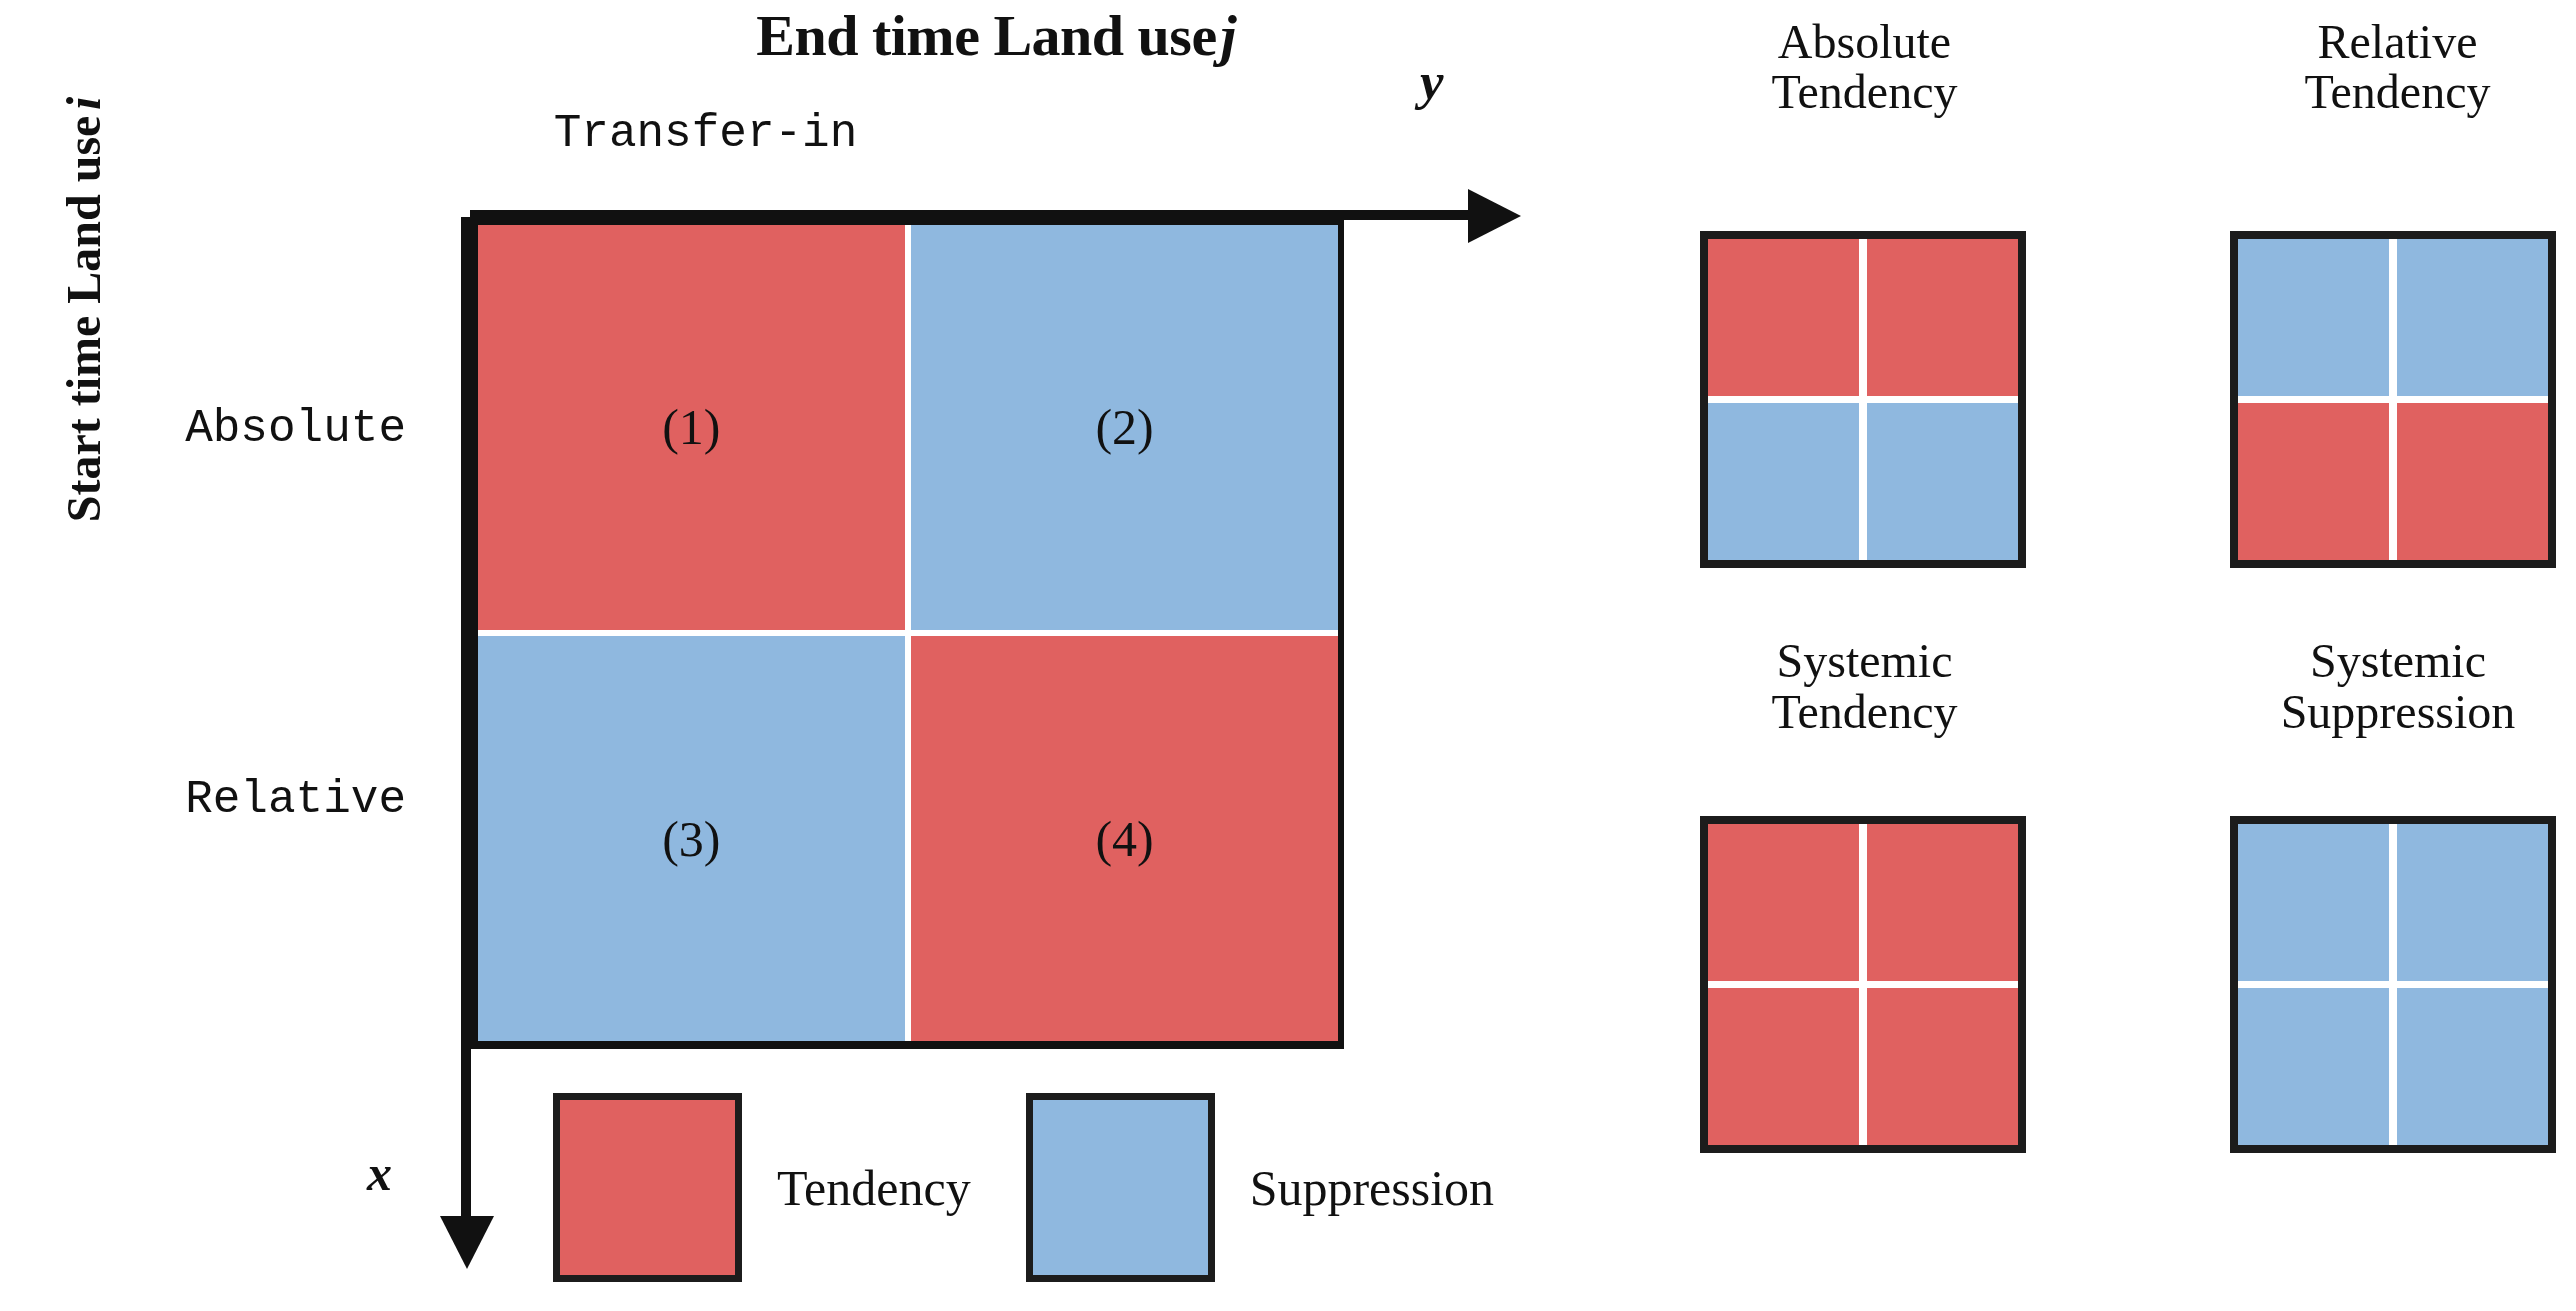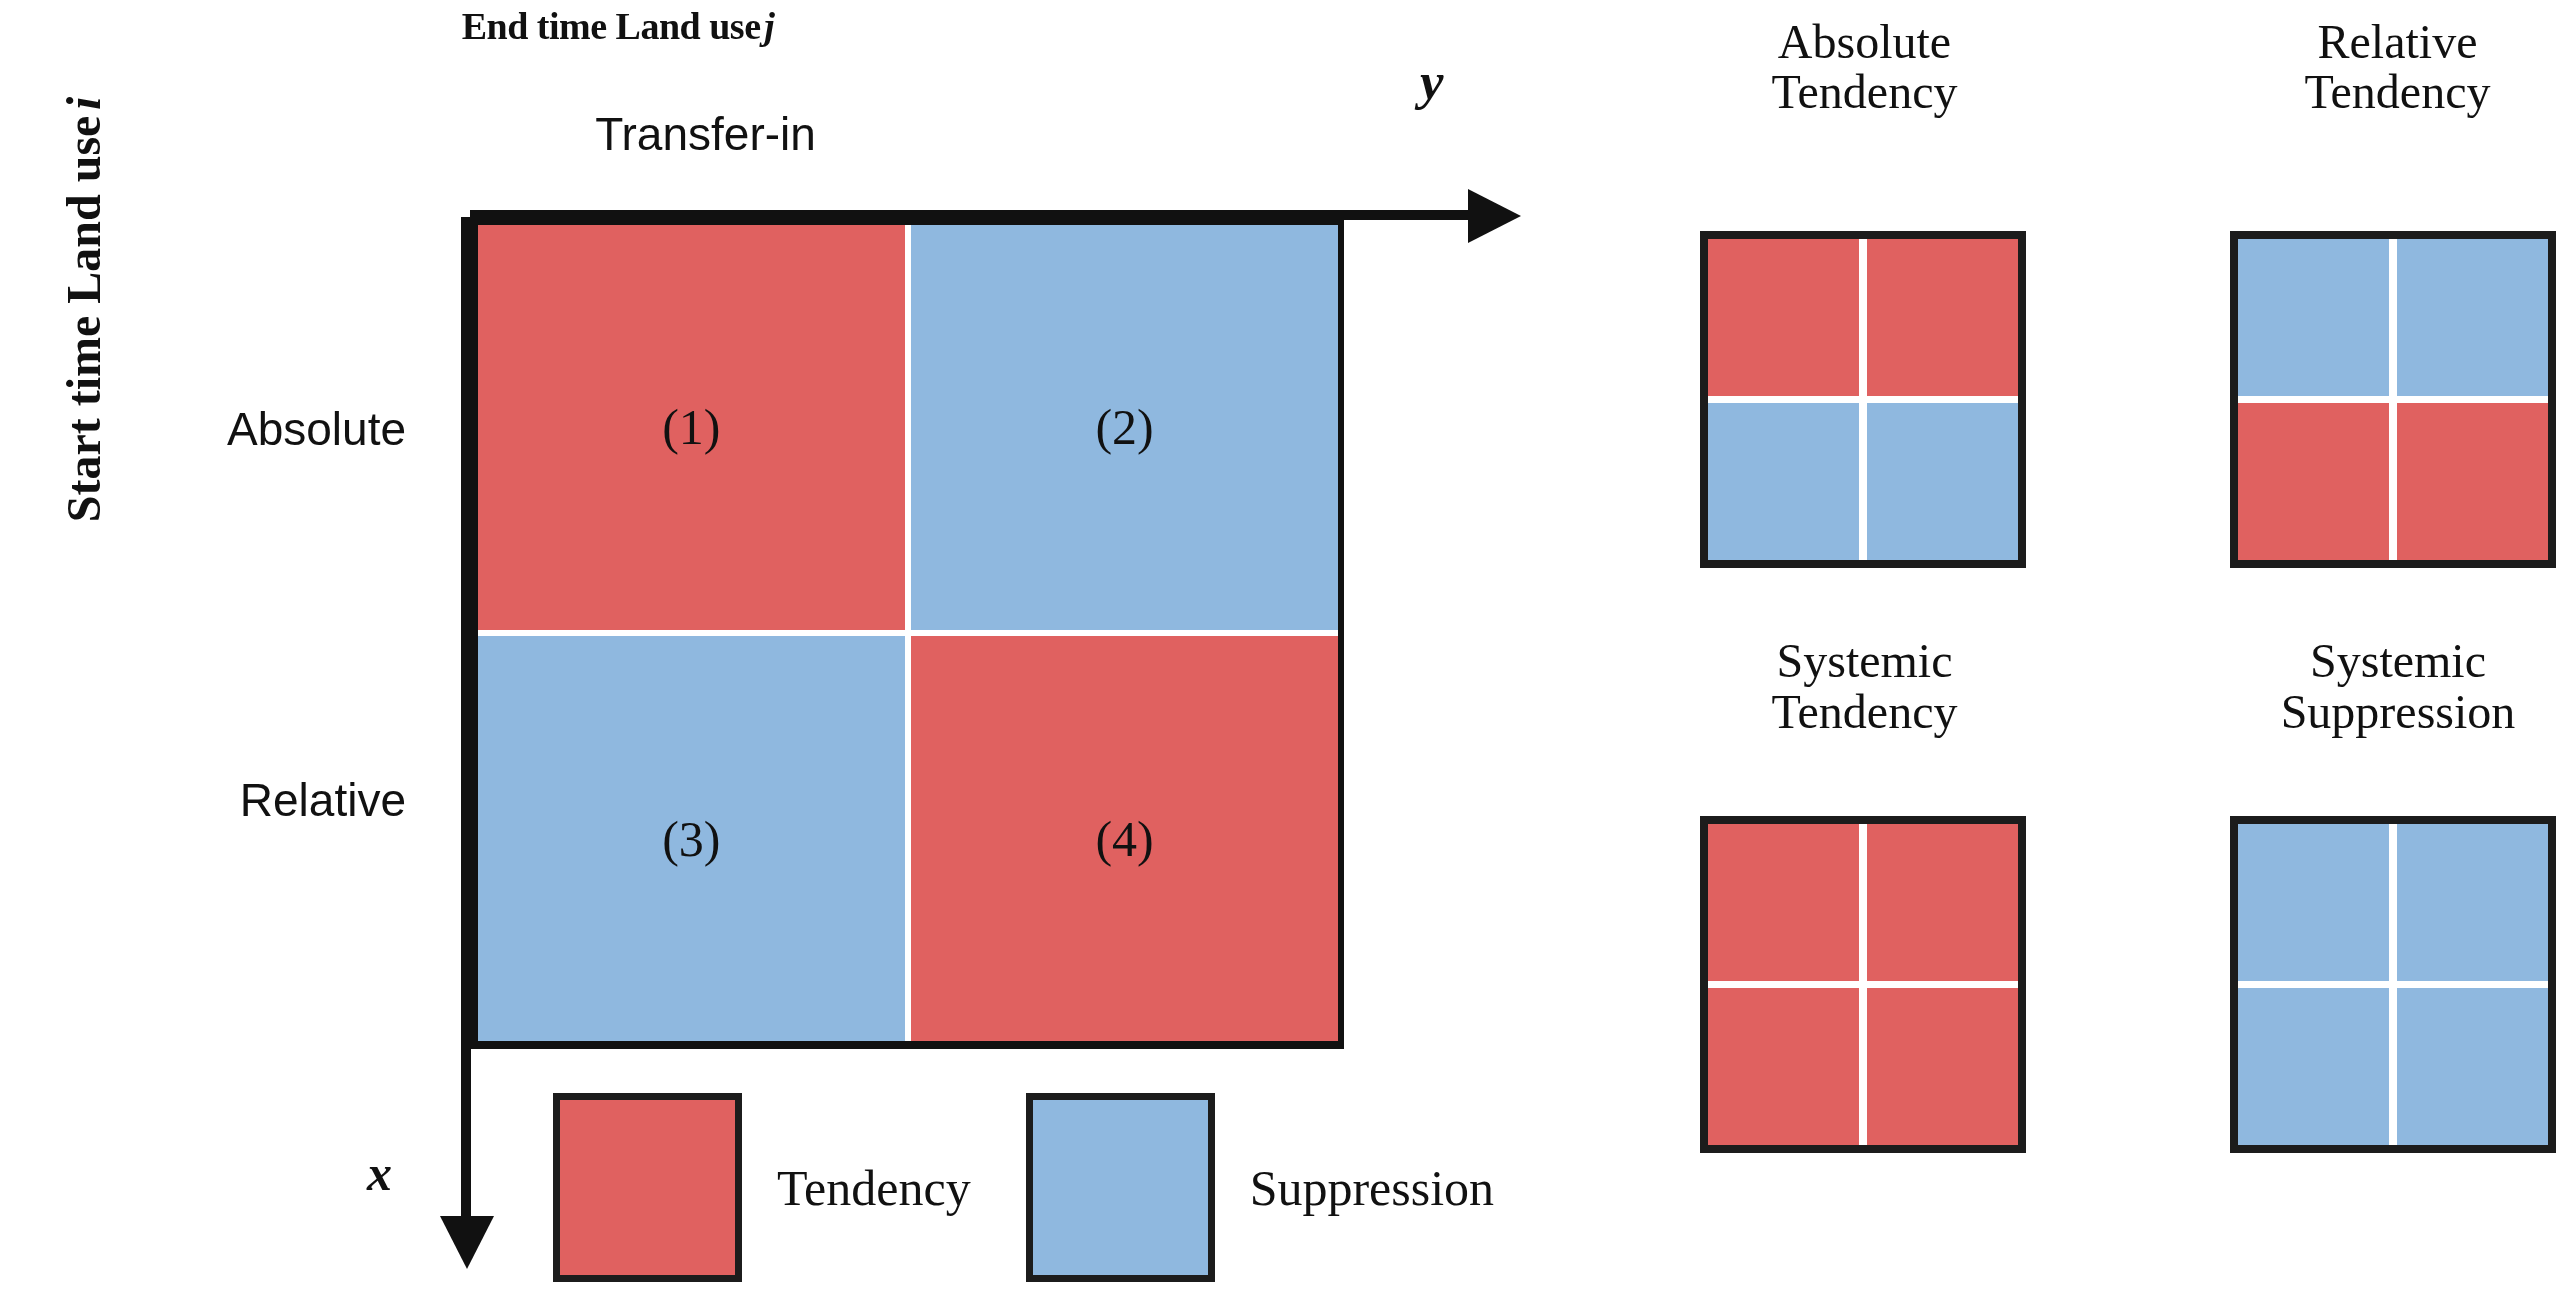--- a/index.html
+++ b/index.html
@@ -19,38 +19,38 @@
   }
 
   
   .txt {
     position: absolute;
     white-space: nowrap;
     line-height: 1.0;
     color: #111111;
   }
   .serif-reg {
-    font-family: Liberation Sans, sans-serif;
+    font-family: Liberation Mono, monospace;
     font-weight: 400;
   }
   .serif-bold {
     font-family: "Liberation Serif", "DejaVu Serif", serif;
     font-weight: 700;
   }
   .ital {
     font-style: italic;
   }
 
   
   #chart-title {
     left: 0;
     top: 7.4px;
     width: 1236px;
-    text-align: center;
-    font-size: 38px;
+    text-align: right;
+    font-size: 58px;
     letter-spacing: -0.5px;
   }
   #chart-title .jvar {
     font-style: italic;
     padding-left: 3.7px;
   }
 
   
   #y-axis-title-wrap {
     position: absolute;

